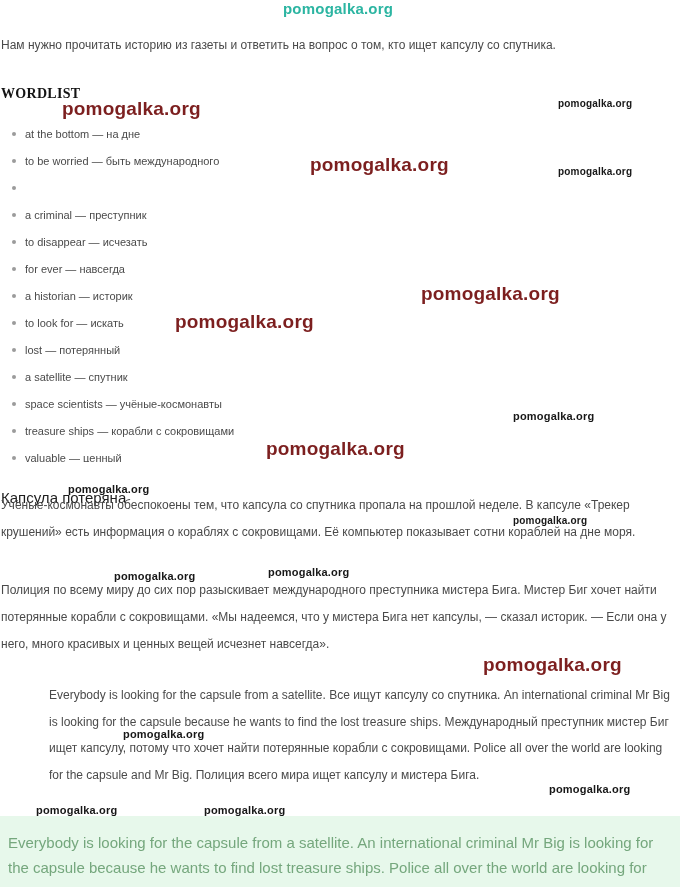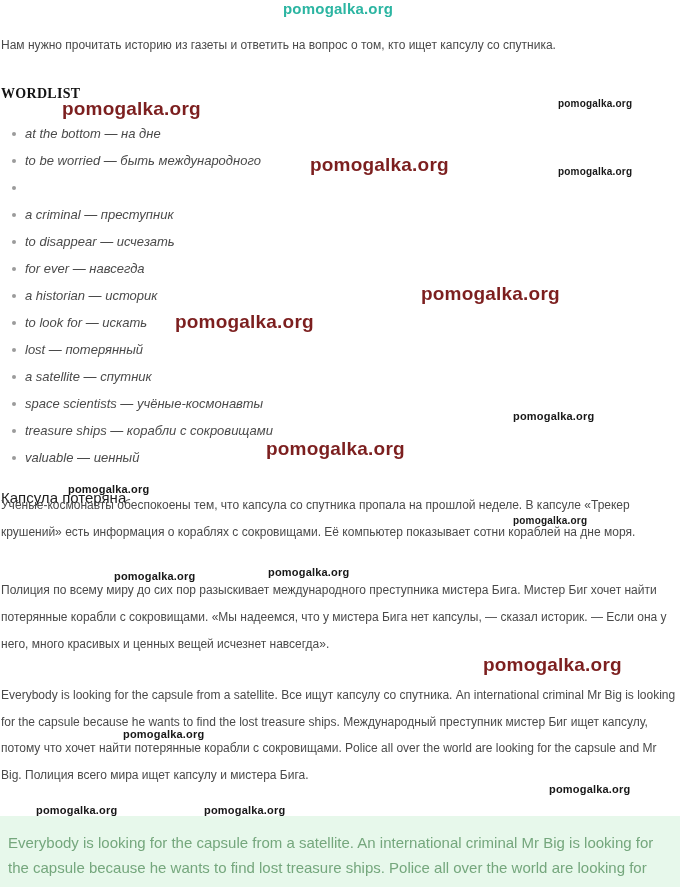--- a/index.html
+++ b/index.html
@@ -28,32 +28,32 @@
   }
   .wordlist {
     position:absolute; top:120px; left:0; width:680px; height:342px; overflow:hidden;
     list-style:none;
   }
   .wl-item { height:27px; display:flex; align-items:center; padding-left:12px; }
   .bullet {
     width:4px; height:4px; border-radius:50%; background:#9b9b9b;
     margin-right:9px; flex:0 0 auto;
   }
-  .wl-text { font-size:13px; color:#4a4a4a;font-style:italic; }
+  .wl-text { font-size:11px; color:#4a4a4a; }
   .story-heading {
     position:absolute; top:466px; left:1px;
     font-size:15px; font-weight:400; color:#1d1d1d;margin-top:23px;
   }
   .para {
     position:absolute; left:1px; width:676px;
     font-size:12px; line-height:27px; color:#4a4a4a;
   }
   .para-1 { top:492px; }
   .para-2 { top:577px; }
-  .para-3 { top:682px; line-height:26.5px; }
+  .para-3 { top:682px; line-height:26.5px;padding-left:48px; }
   .answer-box {
     position:absolute; top:816px; left:0; width:680px; height:71px;
     background:#e7f8eb;
     padding:14px 10px 0 8px;
   }
   .answer-text { font-size:15px; line-height:25px; color:#75a77d; }
 </style>
 </head>
 <body>
 

